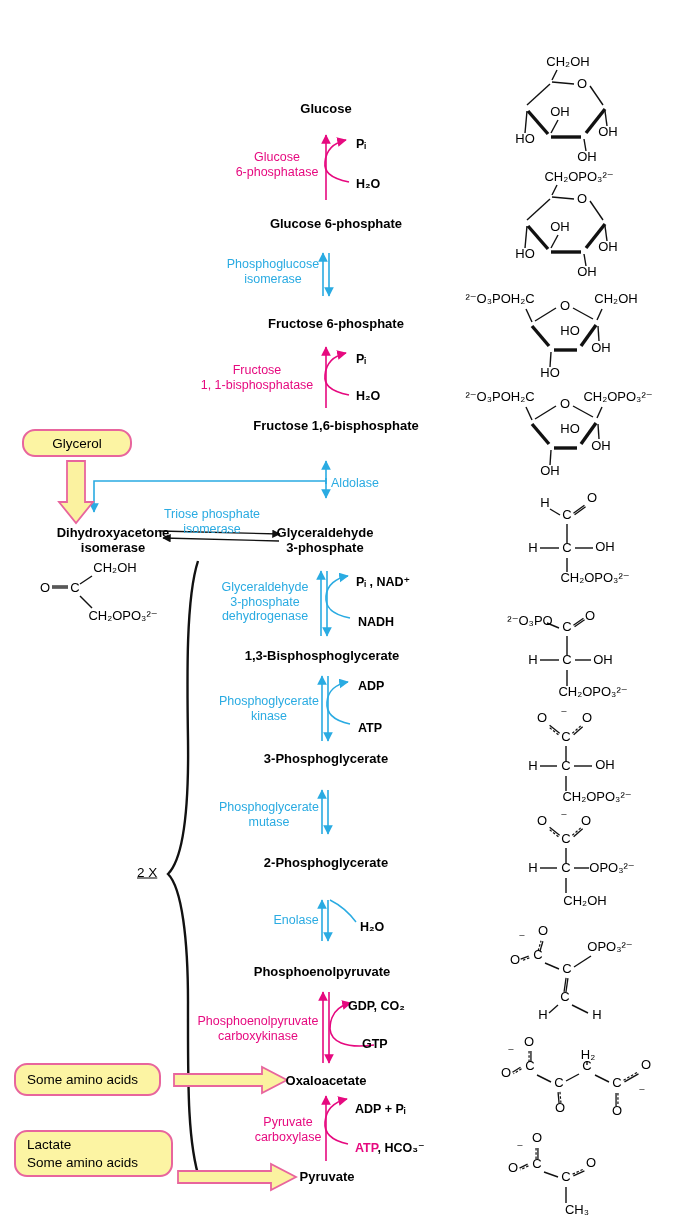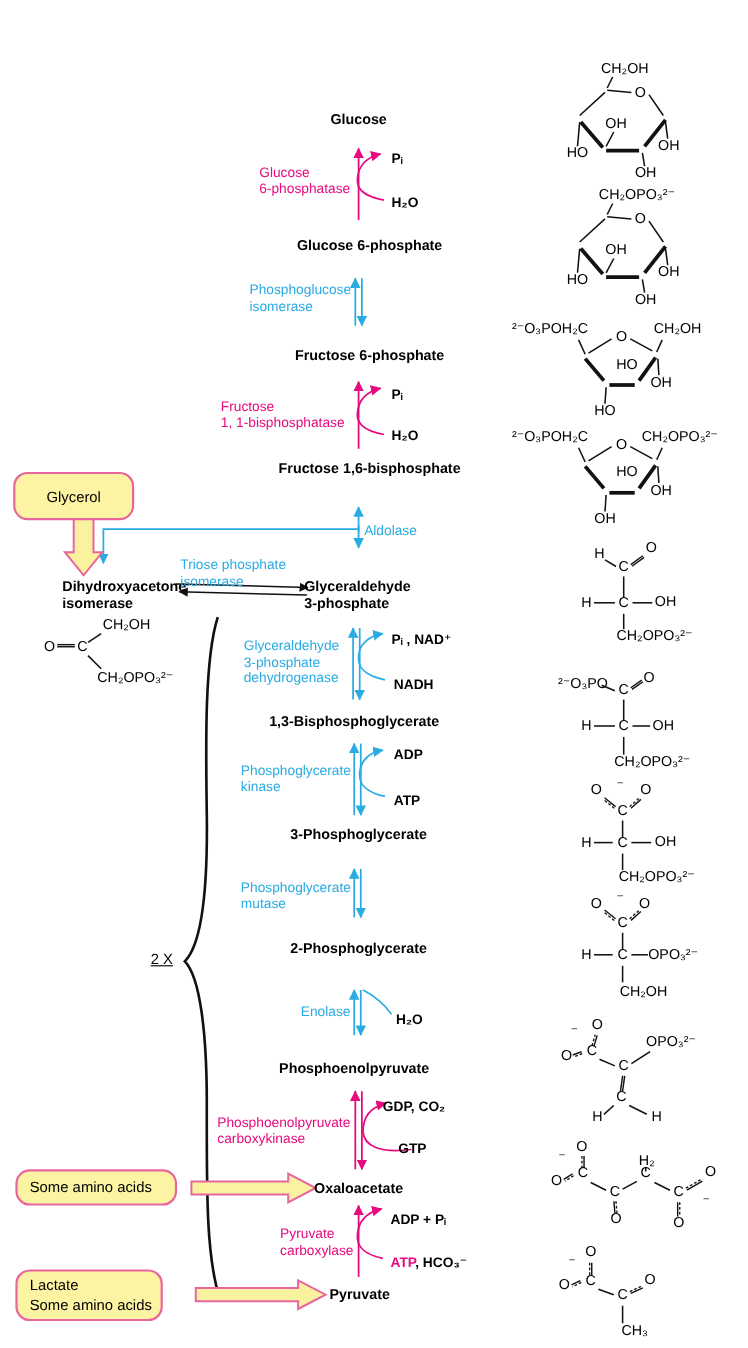--- a/index.html
+++ b/index.html
@@ -1,19 +1,19 @@
 <!DOCTYPE html>
 <html><head>
 <meta charset="utf-8">
 <style>
   html,body{margin:0;padding:0;background:#fff;}
   #canvas{position:relative;width:680px;height:1225px;background:#fff;overflow:hidden;
           font-family:"Liberation Sans","DejaVu Sans",sans-serif;margin-top:40px;}
   .abs{position:absolute;white-space:nowrap;}
-  .ctr{transform:translate(-50%,-50%);text-align:left;}
+  .ctr{transform:translate(-50%,-50%);text-align:center;}
   .lv{transform:translate(0,-50%);}
   .cmpd{font-weight:bold;font-size:13px;color:#000;line-height:1.12;}
   .enz{font-size:12.5px;line-height:1.16;font-weight:500;}
   .cyan{color:#2aabe2;}
   .mag{color:#e6097f;}
   .cf{font-size:12.5px;color:#000;font-weight:bold;}
   .mult{font-size:13.5px;color:#000;text-decoration:underline;}
   .box{position:absolute;background:#fcf4a3;border:2px solid #e8659d;border-radius:13px;
        font-size:13.5px;color:#000;display:flex;flex-direction:column;justify-content:center;box-sizing:border-box;}
   .box.center{align-items:center;}
@@ -396,24 +396,24 @@
   <div class="abs lv cf" style="left:360px;top:887px">H₂O</div>
   <div class="abs lv cf" style="left:348px;top:966px">GDP, CO₂</div>
   <div class="abs lv cf mag" style="left:362px;top:1004px">GTP</div>
   <div class="abs lv cf" style="left:355px;top:1069px">ADP + Pᵢ</div>
   <div class="abs lv cf" style="left:355px;top:1107px">
     <span class="mag">ATP</span><span>, HCO₃⁻</span>
   </div>
 
   <div class="abs lv mult" style="left:137px;top:832px">2 X</div>
 
-  <div class="box center" style="left:12px;top:389px;width:110px;height:44px">
+  <div class="box center" style="left:22px;top:389px;width:110px;height:28px">
     <div>Glycerol</div>
   </div>
   <div class="box" style="left:14px;top:1023px;width:147px;height:33px">
     <div class="bl">Some amino acids</div>
   </div>
-  <div class="box" style="left:14px;top:1114px;width:134px;height:47px">
+  <div class="box" style="left:14px;top:1090px;width:159px;height:47px">
     <div class="bl">Lactate</div>
     <div class="bl">Some amino acids</div>
   </div>
 
 </div>
 
 </body></html>

